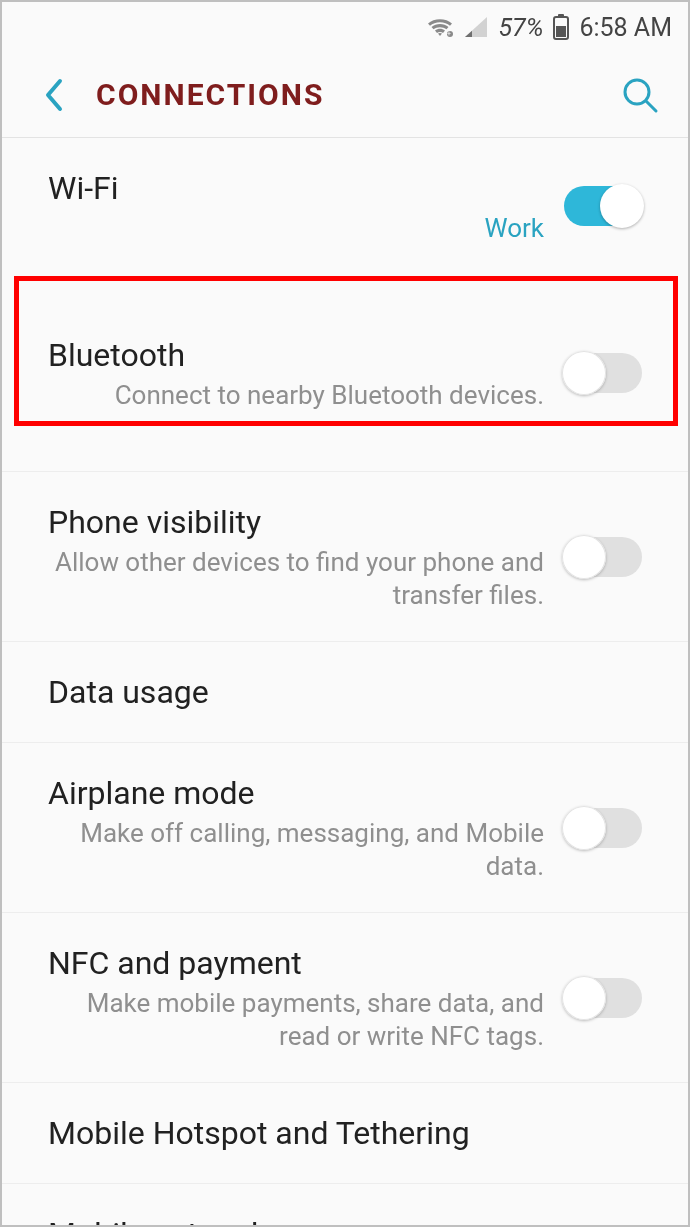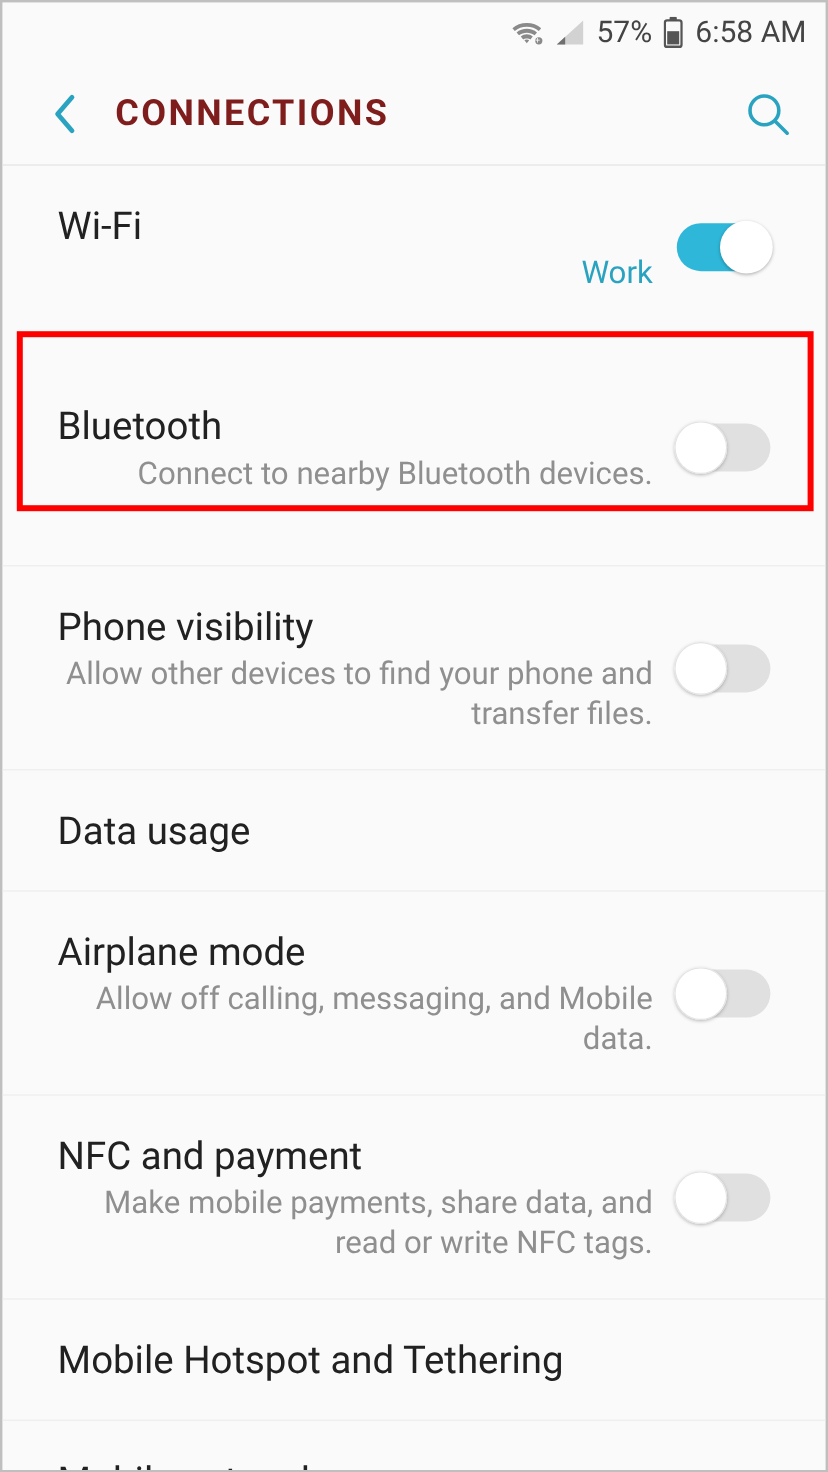--- a/index.html
+++ b/index.html
@@ -1,20 +1,20 @@
 <!DOCTYPE html>
 <html><head>
 <meta charset="utf-8">
 <style>
   * { box-sizing: border-box; margin: 0; padding: 0; }
   html, body { width: 690px; height: 1227px; font-family: -apple-system, Roboto, "Helvetica Neue", Arial, sans-serif; background: #fafafa; color: #212121; }
   .frame { width: 690px; height: 1227px; border: 2px solid #bfbfbf; background: #fafafa; display: flex; flex-direction: column; position: relative; }
   
   .status-bar { height: 50px; display: flex; align-items: center; justify-content: flex-end; padding: 0 16px; gap: 10px; font-size: 24px; color: #555; }
-  .status-bar .pct { font-size: 25px; color: #444; }
+  .status-bar .pct { font-size: 25px; color: #444; font-style: italic; }
   .status-bar .time { font-size: 25px; color: #444; text-align: center; }
   
   .header { height: 86px; display: flex; align-items: center; padding: 0 28px 0 40px; border-bottom: 1px solid #e3e3e3; }
   .header .title { font-size: 30px; font-weight: 700; letter-spacing: 2px; color: #7f1d1d; margin-left: 32px; }
   .header .search { margin-left: auto; }
   
   .list { flex: 1; overflow: hidden; }
   .row { padding: 30px 46px 30px 46px; border-bottom: 1px solid #ededed; display: flex; align-items: center; }
   .row.no-sep { border-bottom: none; }
   .row .text { flex: 1; min-width: 0; padding-right: 20px; }
@@ -110,21 +110,21 @@
 
     <div class="row">
       <div class="text">
         <div class="title-lg">Data usage</div>
       </div>
     </div>
 
     <div class="row">
       <div class="text">
         <div class="title-lg">Airplane mode</div>
-        <div class="sub">Allow off calling, messaging, and Mobile data.</div>
+        <div class="sub">Make off calling, messaging, and Mobile data.</div>
       </div>
       <div class="toggle">
           <div class="knob"></div>
         </div>
     </div>
 
     <div class="row">
       <div class="text">
         <div class="title-lg">NFC and payment</div>
         <div class="sub">Make mobile payments, share data, and read or write NFC tags.</div>

